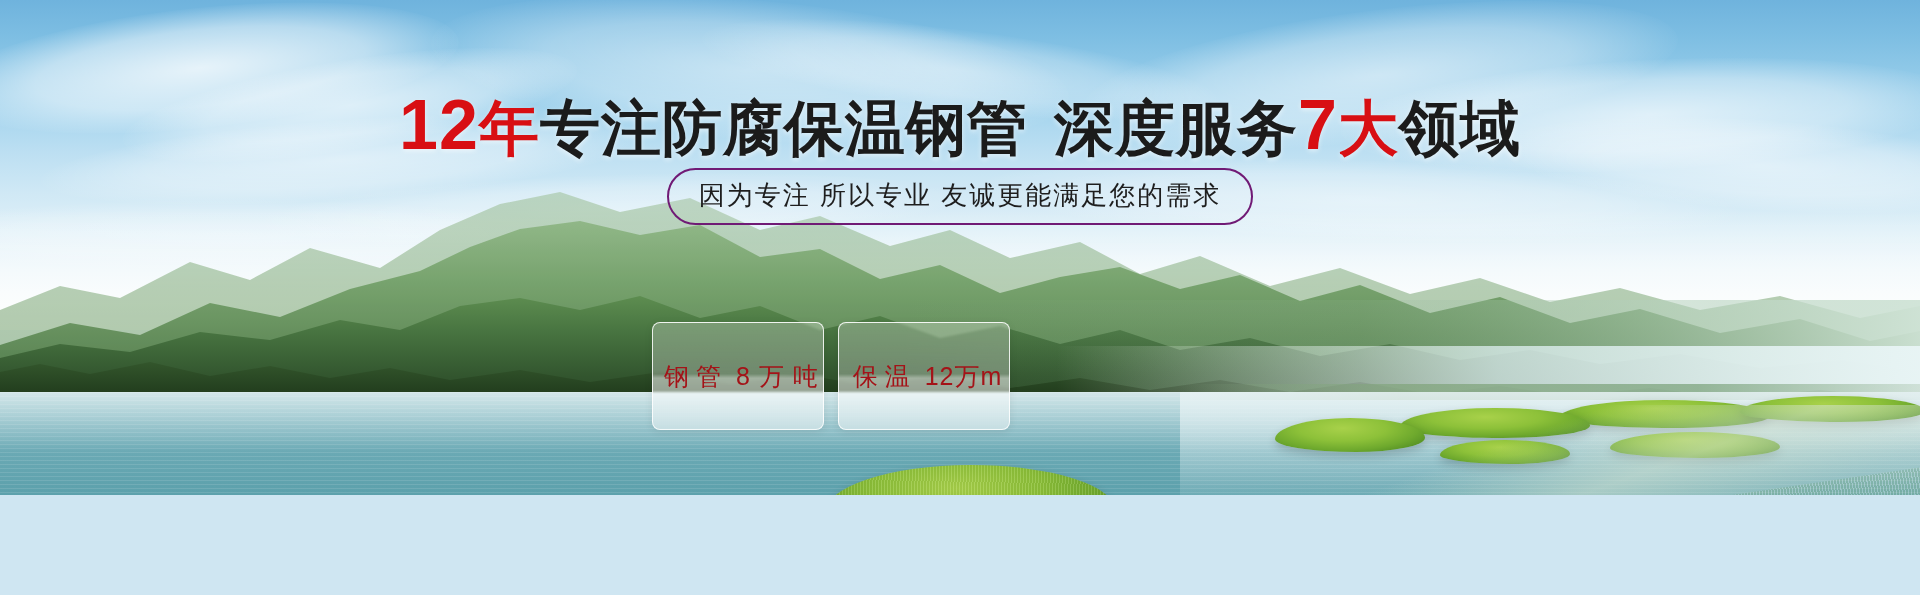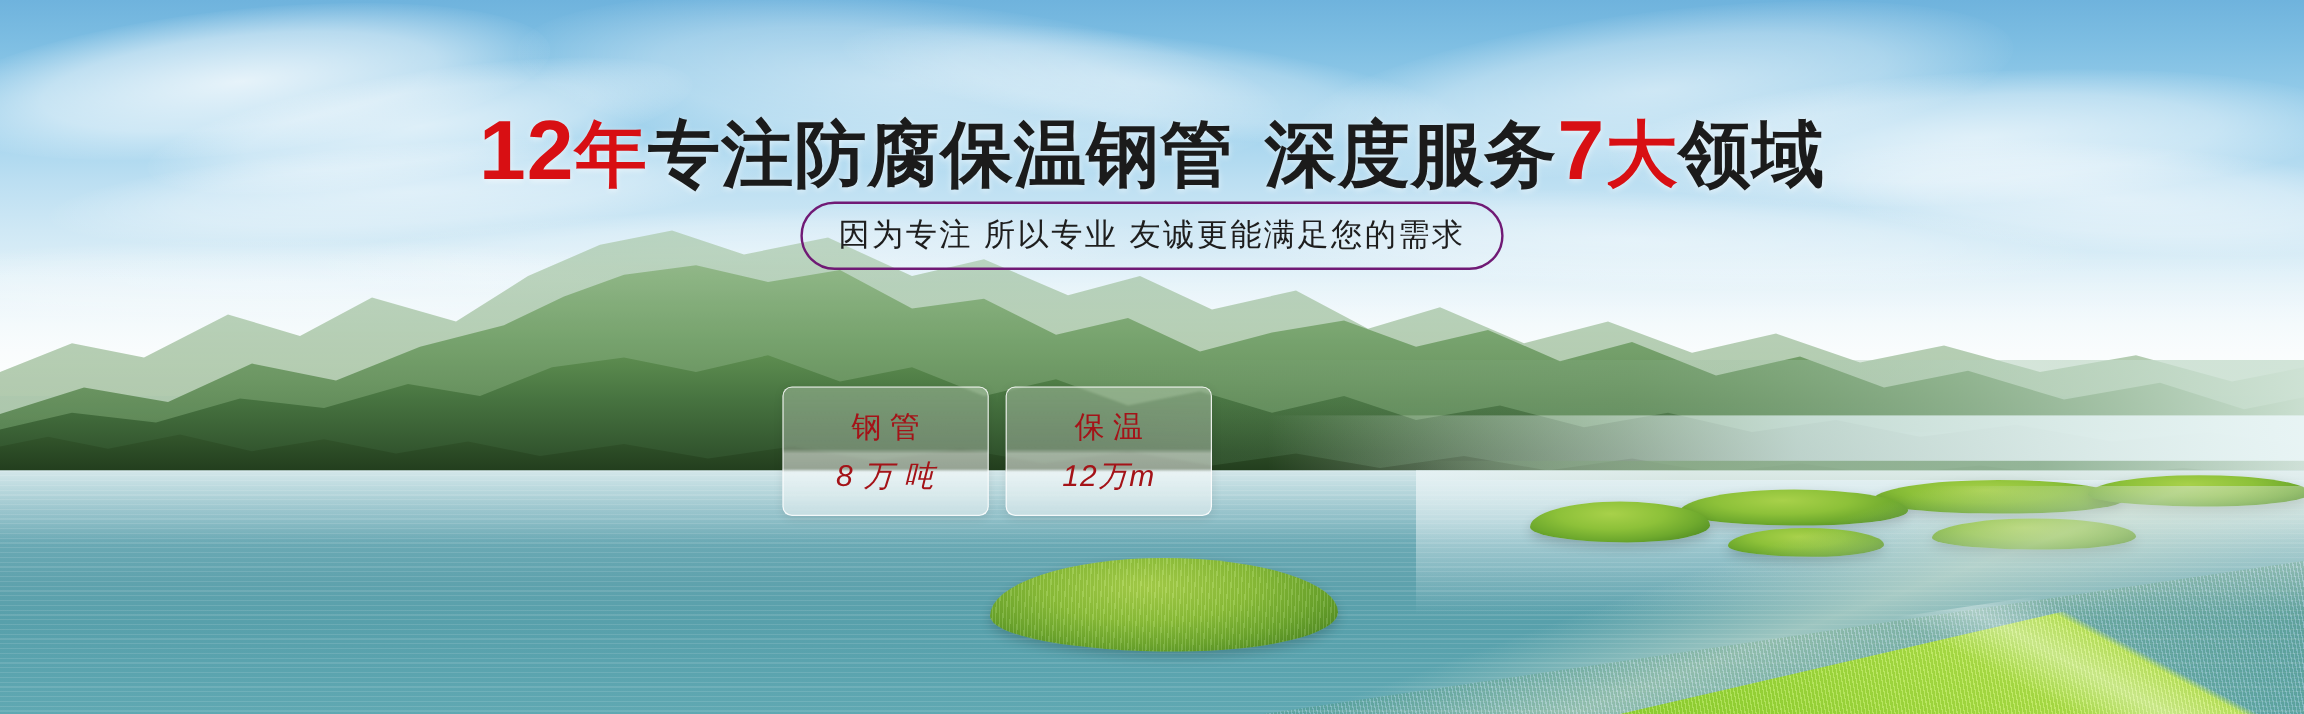--- a/index.html
+++ b/index.html
@@ -3,21 +3,21 @@
 <meta charset="utf-8">
 <title>Banner</title>
 <style>
   * { margin:0; padding:0; box-sizing:border-box; }
   html,body { width:1920px; height:595px; overflow:hidden; background:#cfe6f2; }
   body { font-family:"Liberation Sans","DejaVu Sans",sans-serif; }
 
   .banner{
     position:relative;
     width:1920px;
-    height:595px;
+    height:495px;
     overflow:hidden;
   }
 
   
   .sky{
     position:absolute; left:0; top:0; width:1920px; height:330px;
     background:
       linear-gradient(180deg,
         #6fb3dd 0%,
         #7cbde2 10%,
@@ -184,40 +184,38 @@
     gap:14px;
   }
   .card{
     width:172px;
     height:108px;
     border-radius:8px;
     border:1px solid rgba(255,255,255,.85);
     background:linear-gradient(180deg, rgba(255,255,255,.26) 0%, rgba(255,255,255,.30) 48%, rgba(255,255,255,.55) 52%, rgba(255,255,255,.45) 100%);
     box-shadow:0 2px 8px rgba(0,0,0,.08);
     display:flex;
-    flex-direction:column;
     align-items:center;
     justify-content:center;
     gap:8px;
     backdrop-filter:blur(1px);
   }
   .card-title{
     font-size:25px;
     color:#a41318;
     letter-spacing:7px;
     text-indent:7px;
     font-weight:normal;
   }
   .card-value{
     font-size:25px;
     color:#a41318;
     letter-spacing:1px;
     font-weight:normal;
     white-space:nowrap;
-    font-style:italic;
   }
   .card-value sup{ font-size:15px; vertical-align:super; }
 </style>
 </head>
 <body>
 
 <div class="banner">
 
   <div class="sky"></div>
   <div class="cloud c1"></div>

